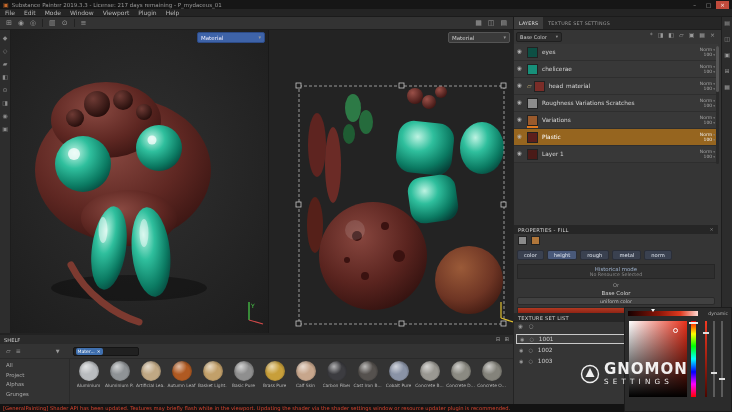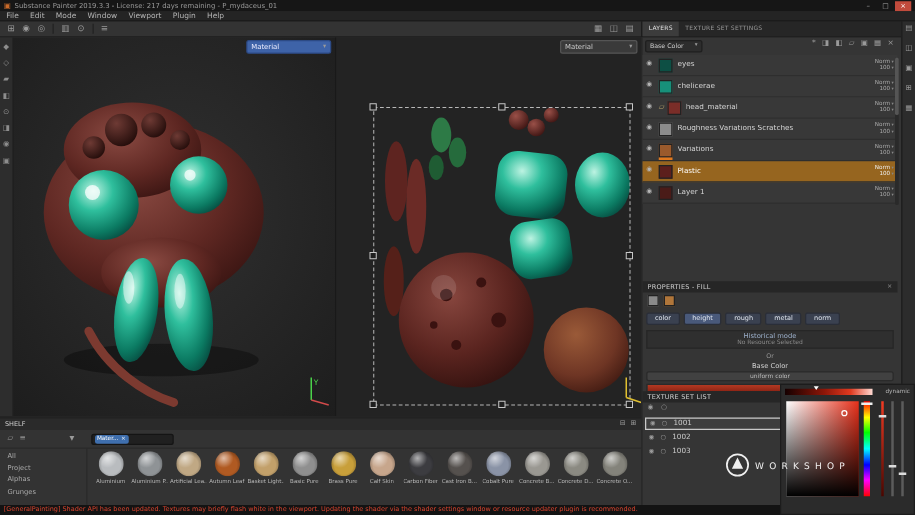--- a/index.html
+++ b/index.html
@@ -572,17 +572,18 @@
     <div class="cp cp-tick" style="left:86px;top:64px"></div>
     <div class="cp cp-tick" style="left:94px;top:70px"></div>
   </div>
 
   <div class="abs watermark">
     <svg width="20" height="20" viewBox="0 0 20 20">
       <circle cx="10" cy="10" r="8.5" fill="none" stroke="#fff" stroke-width="1.4"></circle>
       <path d="M10 4 L14.5 13 L5.5 13 Z" fill="#fff"></path>
     </svg>
     <div class="wm-text">
-      <span class="wm-bottom">WORKSHOP</span>
+      <span class="wm-top">GNOMON</span>
+      <span class="wm-bottom">SETTINGS</span>
     </div>
   </div>
 
 </div>
 
 </body></html>

